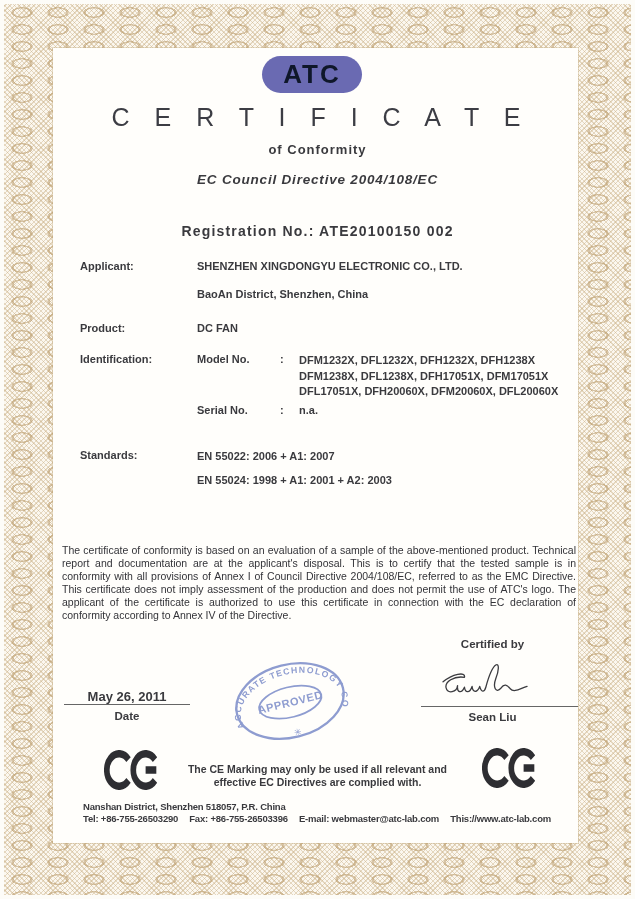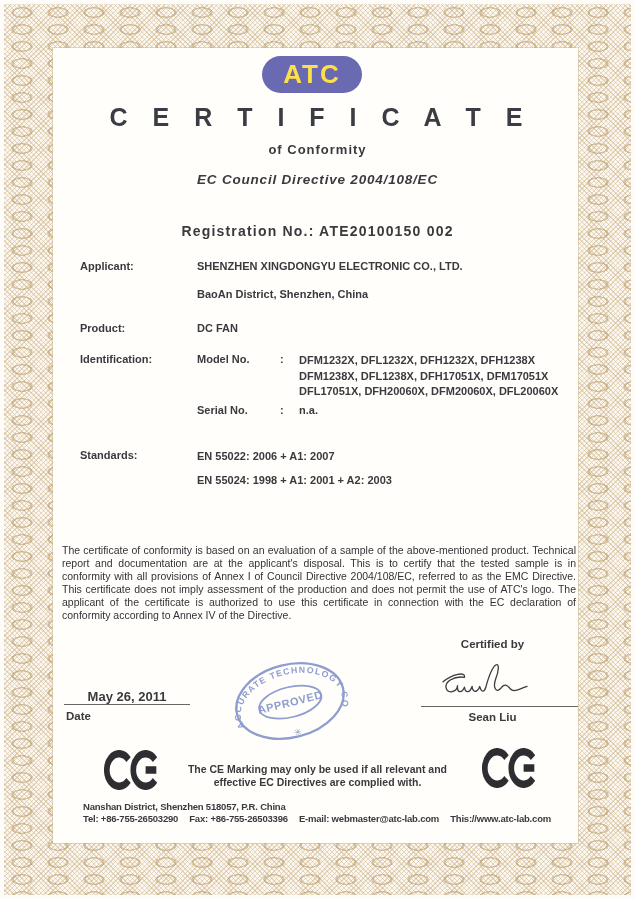--- a/index.html
+++ b/index.html
@@ -22,23 +22,23 @@
     position:absolute;inset:48px 57px 56px 53px;
     background:#fffefb;
     box-shadow:0 0 0 1px rgba(190,162,118,.35);
   }
   .abs{position:absolute;}
   .ctr{left:0;right:0;text-align:center;}
 
   .logo-pill{
     left:262px;top:56px;width:100px;height:37px;border-radius:19px;
     background:#6a6ab2;display:flex;align-items:center;justify-content:center;
-    color:#fde047;font-size:26px;font-weight:bold;letter-spacing:2px;
+    color:#0f172a;font-size:26px;font-weight:bold;letter-spacing:2px;
   }
-  .title{top:103px;font-size:25px;font-weight:bold;letter-spacing:9px;color:#3c3d44;padding-left:6px;}
+  .title{top:103px;font-size:25px;font-weight:normal;letter-spacing:9px;color:#3c3d44;padding-left:6px;}
   .subtitle{top:142px;font-size:13px;font-weight:bold;letter-spacing:1px;}
   .directive1{top:172px;font-size:13.5px;font-weight:bold;letter-spacing:.8px;font-style:italic;}
   .directive2{top:179px;font-size:13.5px;font-weight:bold;letter-spacing:.8px;}
   .registration{top:223px;font-size:14px;font-weight:bold;letter-spacing:1.2px;}
 
   .fld{font-size:11px;font-weight:bold;white-space:nowrap;}
   .lab{left:80px;}
   .val{left:197px;}
   .model-lines,.addr-lines{line-height:15.5px;}
   .addr-lines{line-height:14px;}
@@ -49,21 +49,21 @@
     text-align:justify;
   }
 
   .cert-by{left:430px;top:638px;width:125px;text-align:center;font-size:11.5px;font-weight:bold;}
   .sig-svg{left:428px;top:662px;}
   .sig-line{left:421px;top:706px;width:157px;border-top:1px solid #666;}
   .signer{left:430px;top:711px;width:125px;text-align:center;font-size:11.5px;font-weight:bold;}
 
   .date-val{left:66px;top:689px;width:122px;text-align:center;font-size:13px;font-weight:bold;}
   .date-line{left:64px;top:704px;width:126px;border-top:1px solid #666;}
-  .date-lab{left:66px;top:710px;width:122px;font-size:11.5px;font-weight:bold;}
+  .date-lab{left:66px;top:710px;width:122px;text-align:center;font-size:11.5px;font-weight:bold;}
 
   .stamp{left:232px;top:660px;transform:rotate(-14deg);opacity:.85;}
 
   .ce-left{left:104px;top:750px;}
   .ce-right{left:482px;top:748px;}
   .ce-note{left:170px;top:763px;width:295px;text-align:center;font-size:10.5px;line-height:13px;font-weight:bold;}
 
   .footer{left:83px;top:801px;width:468px;font-size:9.5px;font-weight:bold;letter-spacing:-.2px;line-height:11.8px;white-space:nowrap;}
   .footer-contacts{display:flex;justify-content:space-between;width:468px;}
 </style>

